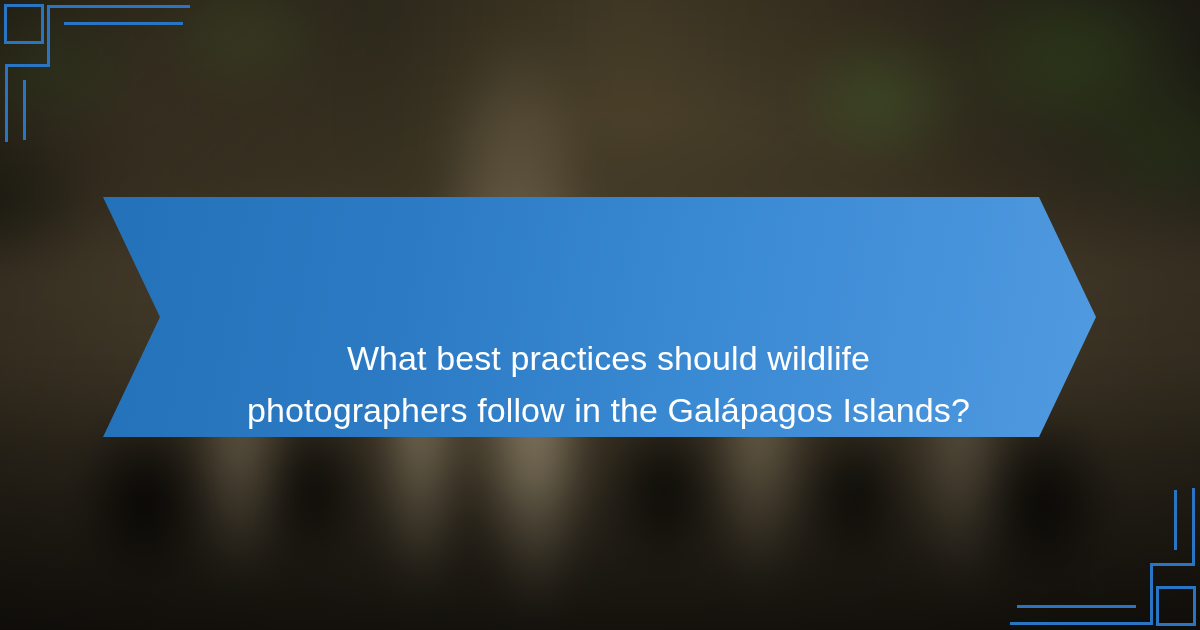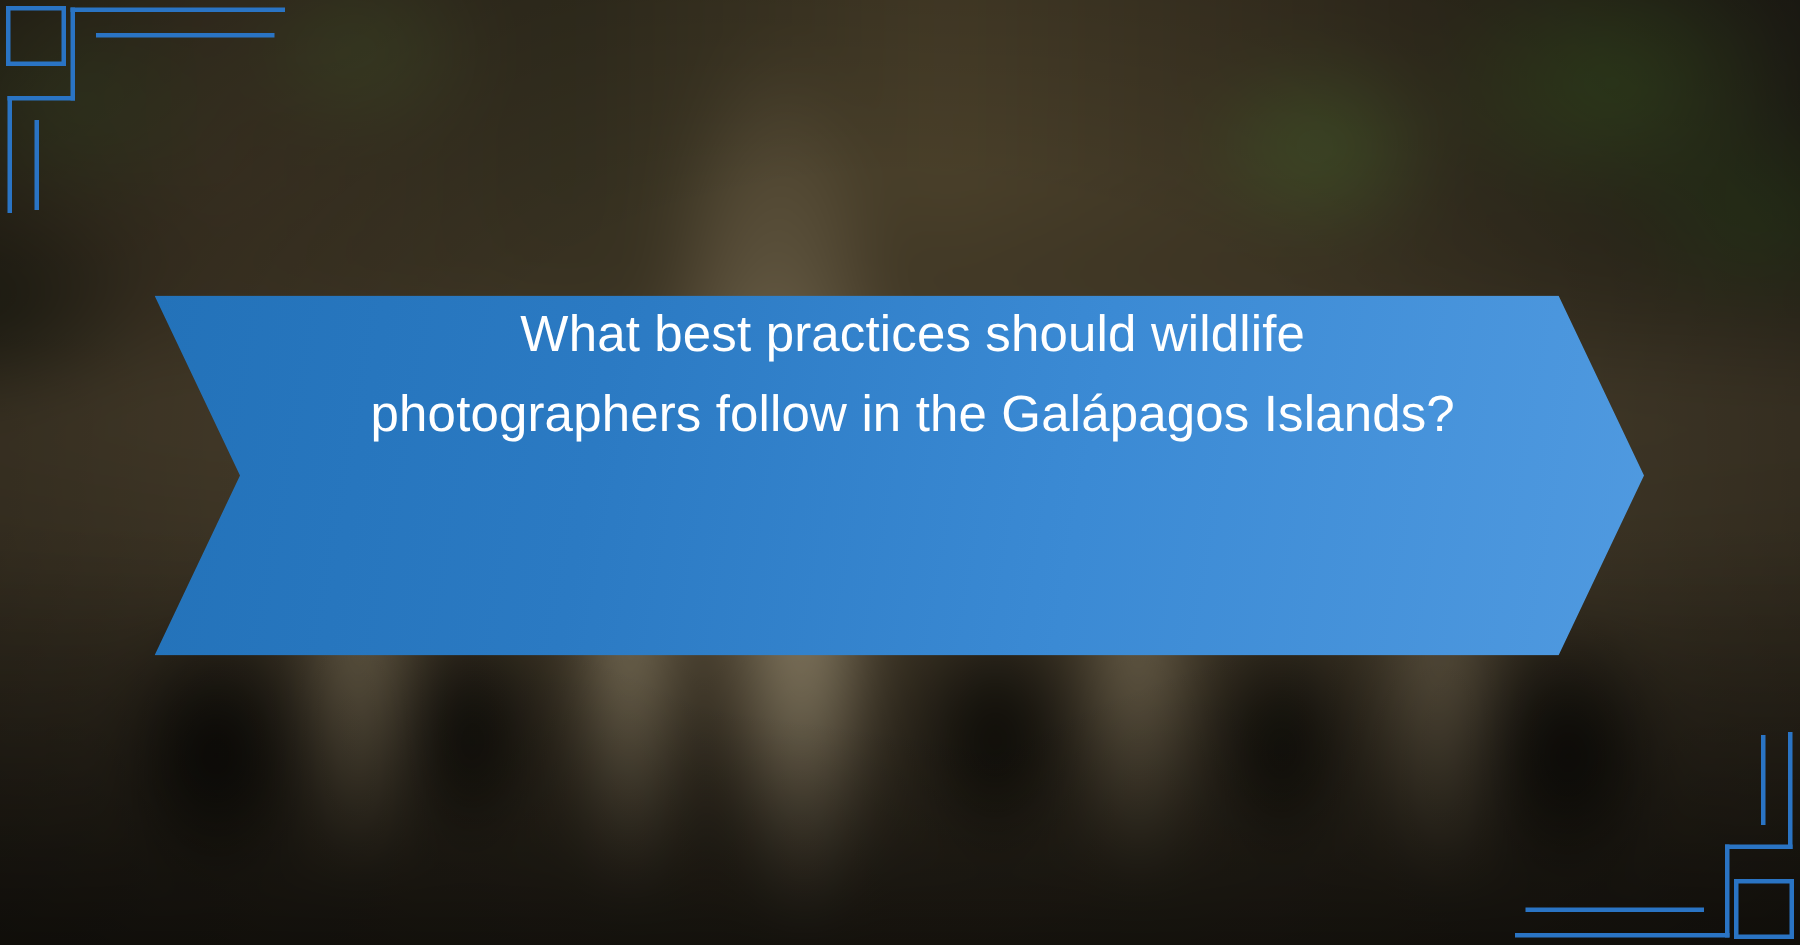--- a/index.html
+++ b/index.html
@@ -122,21 +122,21 @@
   .banner {
     position: absolute;
     left: 103px;
     top: 197px;
     width: 993px;
     height: 240px;
     background: linear-gradient(100deg, #2372b9 0%, #2b7ac3 30%, #3b8ad4 62%, #509ae0 100%);
     -webkit-clip-path: polygon(0 0, 94.26% 0, 100% 50%, 94.26% 100%, 0 100%, 5.74% 50%);
     clip-path: polygon(0 0, 94.26% 0, 100% 50%, 94.26% 100%, 0 100%, 5.74% 50%);
     display: flex;
-    align-items: flex-start;
+    align-items: flex-end;
     justify-content: center;
   }
 
   .banner-text {
     width: 820px;
     margin-left: 18px;
     text-align: center;
     color: #ffffff;
     font-family: "Liberation Sans", sans-serif;
     font-size: 34px;

